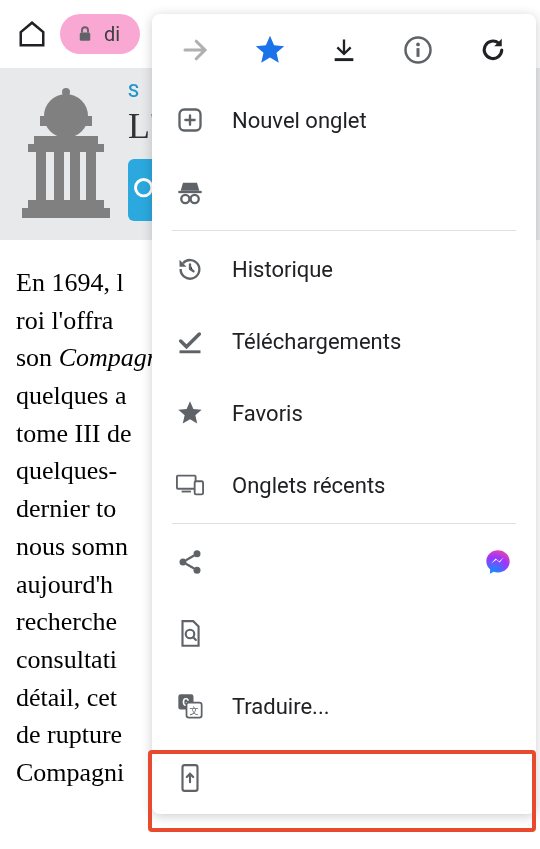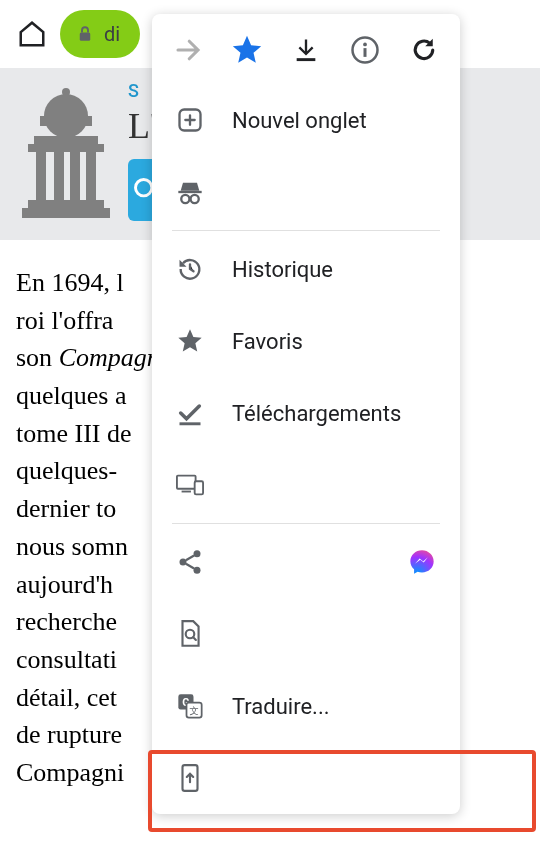--- a/index.html
+++ b/index.html
@@ -20,23 +20,23 @@
     }
     .home-icon-wrap {
       width: 40px;
       height: 40px;
       display: flex;
       align-items: center;
       justify-content: center;
     }
     .url-pill {
       flex: 1;
-      background: #84cc16;
+      background: #f9a8d4;
       border-radius: 24px;
-      height: 48px;
+      height: 40px;
       display: flex;
       align-items: center;
       padding: 0 16px;
       gap: 10px;
       max-width: 80px;
     }
     .url-text {
       font-size: 20px;
       color: #3c4043;
       overflow: hidden;
@@ -89,21 +89,21 @@
       font-family: Georgia, serif;
       font-size: 26px;
       line-height: 1.45;
       color: #000;
     }
     .italic { font-style: italic; }
     .menu-panel {
       position: absolute;
       top: 14px;
       left: 152px;
-      width: 308px;
+      width: 384px;
       background: #fff;
       border-radius: 8px;
       box-shadow: 0 2px 12px rgba(0,0,0,0.2);
       z-index: 10;
       padding-top: 6px;
     }
     .menu-top-row {
       display: flex;
       align-items: center;
       justify-content: space-around;
@@ -285,44 +285,45 @@
         <path fill="#5f6368" d="M3 4 L3 10 L9 10 Z"></path>
         <path stroke="#5f6368" stroke-width="2" stroke-linecap="round" d="M12 8 V12 L15 14"></path>
       </svg>
     </div>
     <span class="menu-item-label">Historique</span>
   </div>
 
   <div class="menu-item">
     <div class="menu-item-icon">
       <svg width="28" height="28" viewBox="0 0 24 24">
-        <path fill="#5f6368" d="M12 2 L14.9 8.6 L22 9.3 L16.6 14 L18.2 21 L12 17.3 L5.8 21 L7.4 14 L2 9.3 L9.1 8.6 Z"></path>
-      </svg>
-    </div>
-    <span class="menu-item-label">Favoris</span>
-  </div>
-
-  <div class="menu-item">
-    <div class="menu-item-icon">
-      <svg width="28" height="28" viewBox="0 0 24 24">
         <path fill="none" stroke="#5f6368" stroke-width="3" stroke-linecap="round" d="M4 12 L9 17 L20 6"></path>
         <rect x="3" y="20" width="18" height="2.5" fill="#5f6368"></rect>
       </svg>
     </div>
     <span class="menu-item-label">Téléchargements</span>
+  </div>
+
+  <div class="menu-item">
+    <div class="menu-item-icon">
+      <svg width="28" height="28" viewBox="0 0 24 24">
+        <path fill="#5f6368" d="M12 2 L14.9 8.6 L22 9.3 L16.6 14 L18.2 21 L12 17.3 L5.8 21 L7.4 14 L2 9.3 L9.1 8.6 Z"></path>
+      </svg>
+    </div>
+    <span class="menu-item-label">Favoris</span>
   </div>
 
   <div class="menu-item">
     <div class="menu-item-icon">
       <svg width="30" height="24" viewBox="0 0 30 24">
         <rect x="1" y="2" width="20" height="14" rx="1" fill="none" stroke="#5f6368" stroke-width="2"></rect>
         <rect x="6" y="18" width="10" height="2" fill="#5f6368"></rect>
         <rect x="20" y="8" width="9" height="14" rx="1.5" fill="#fff" stroke="#5f6368" stroke-width="2"></rect>
       </svg>
     </div>
+    <span class="menu-item-label">Onglets récents</span>
   </div>
 
   <div class="menu-divider"></div>
 
   <div class="menu-item">
     <div class="menu-item-icon">
       <svg width="28" height="28" viewBox="0 0 24 24">
         <circle cx="18" cy="5" r="3" fill="#5f6368"></circle>
         <circle cx="6" cy="12" r="3" fill="#5f6368"></circle>
         <circle cx="18" cy="19" r="3" fill="#5f6368"></circle>

